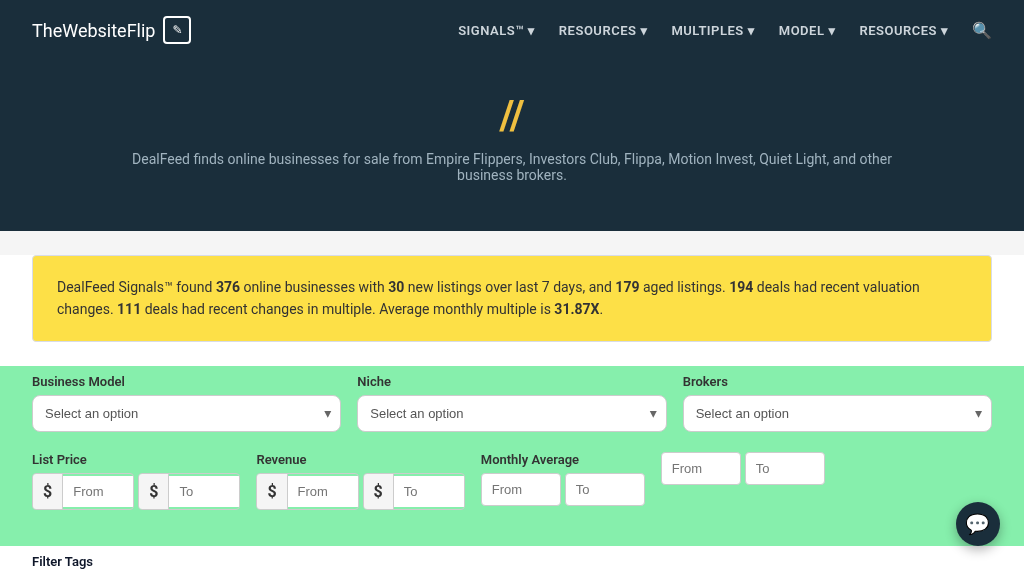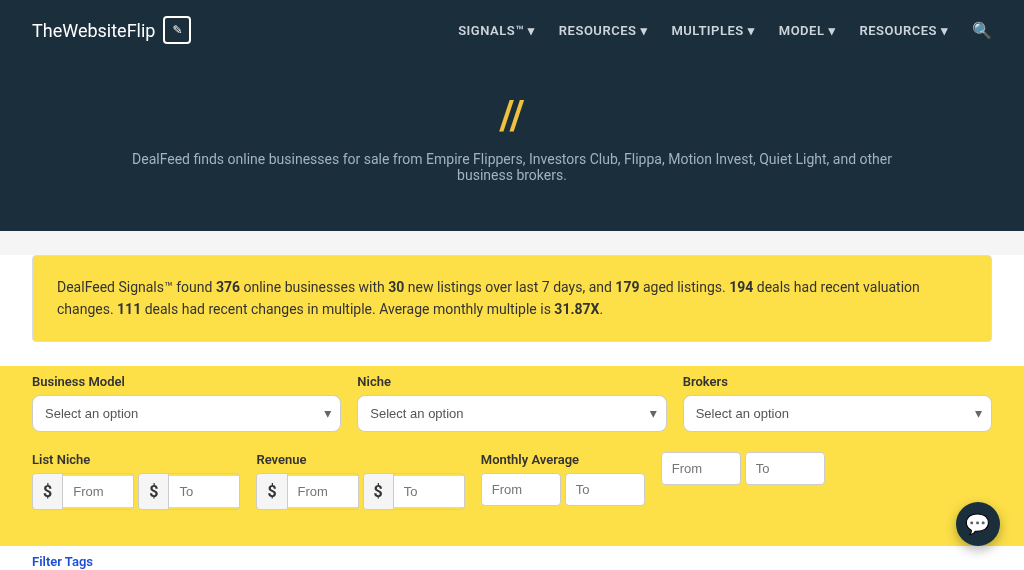--- a/index.html
+++ b/index.html
@@ -98,21 +98,21 @@
       margin: 24px 32px;
       font-size: 14px;
       color: #333;
       line-height: 1.6;
     }
     .stats-banner strong { font-weight: 700; }
 
     
     .filters {
       padding: 8px 32px 16px;
-      background: #fde047;
+      background: #86efac;
     }
 
     .filter-row {
       display: flex;
       gap: 16px;
       margin-bottom: 20px;
     }
 
     .filter-group {
       display: flex;
@@ -194,21 +194,21 @@
       outline: none;
     }
 
     
     .filter-tags-section {
       padding: 8px 32px 16px;
     }
     .filter-tags-label {
       font-size: 13px;
       font-weight: 600;
-      color: #1d4ed8;
+      color: #0f172a;
       margin-bottom: 10px;
     }
 
     
     .chat-bubble {
       position: fixed;
       bottom: 24px;
       right: 24px;
       width: 44px;
       height: 44px;
@@ -297,21 +297,21 @@
             <option value="">Select an option</option>
           </select>
           <span class="select-arrow">▾</span>
         </div>
       </div>
     </div>
 
     <div class="filter-row">
 
       <div class="range-filter">
-        <label class="filter-label">List Niche</label>
+        <label class="filter-label">List Price</label>
         <div class="range-inputs">
           <div class="range-input-wrapper">
             <span class="range-prefix">$</span>
             <input class="range-input" type="text" placeholder="From" style="">
           </div>
           <div class="range-input-wrapper">
             <span class="range-prefix">$</span>
             <input class="range-input" type="text" placeholder="To" style="">
           </div>
         </div>

